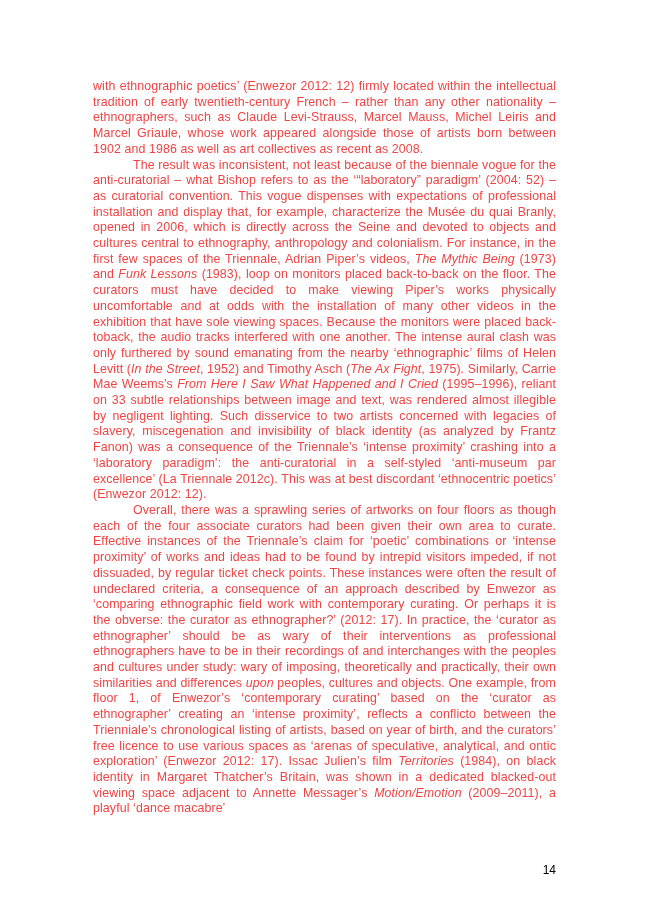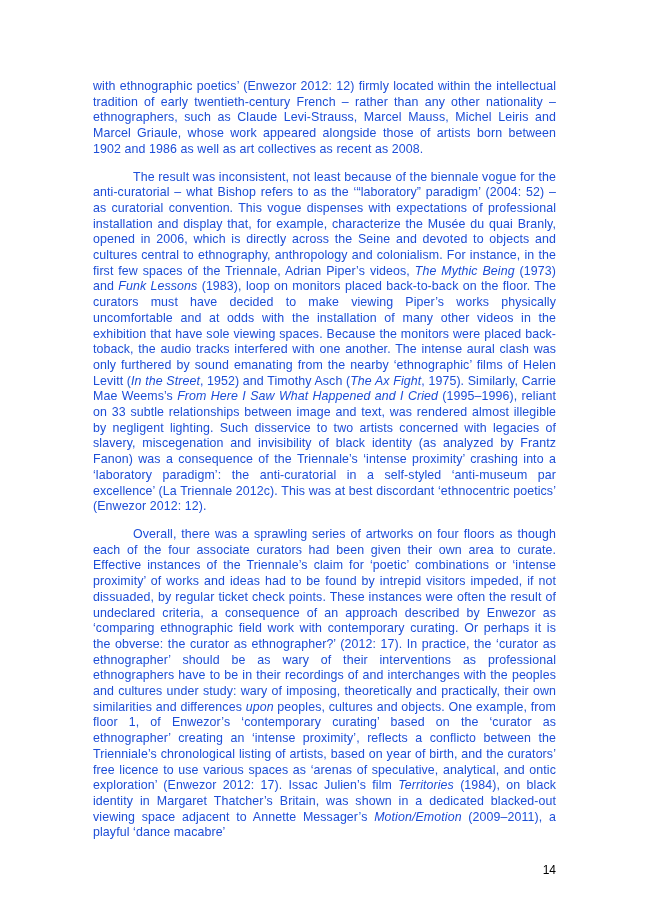--- a/index.html
+++ b/index.html
@@ -17,30 +17,29 @@
     color: #000000;
   }
   .text-block {
     position: absolute;
     left: 93px;
     top: 79px;
     width: 463px;
     font-size: 12.4px;
     line-height: 15.7px;
     text-align: justify;
-    color: #1d4ed8;
+    color: #ef4444;
     letter-spacing: 0.1px;
   }
   .text-block p {
     margin: 0;
     padding: 0;
   }
   .text-block p.indent {
     text-indent: 40px;
-    margin-top: 12px;
   }
   .italic {
     font-style: italic;
   }
   .page-footer {
     position: absolute;
     left: 93px;
     top: 863px;
     width: 463px;
     text-align: right;

